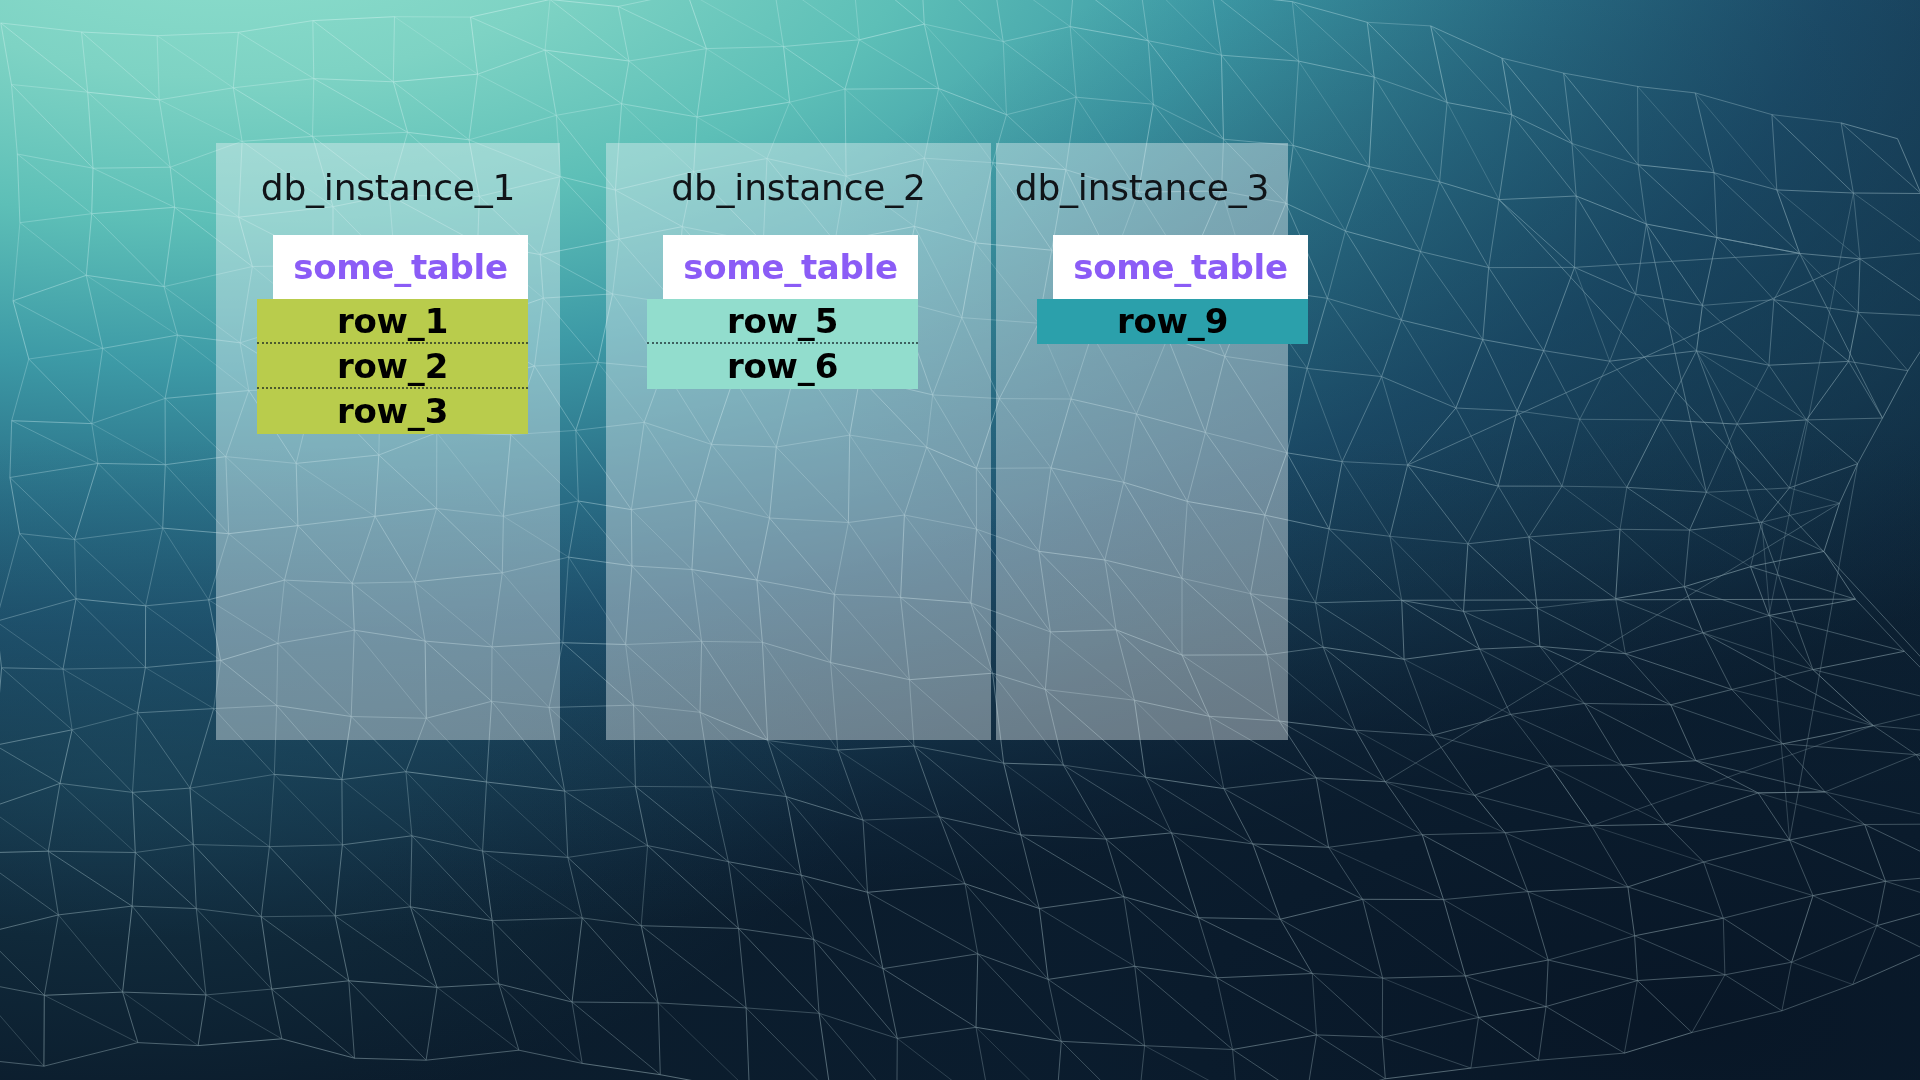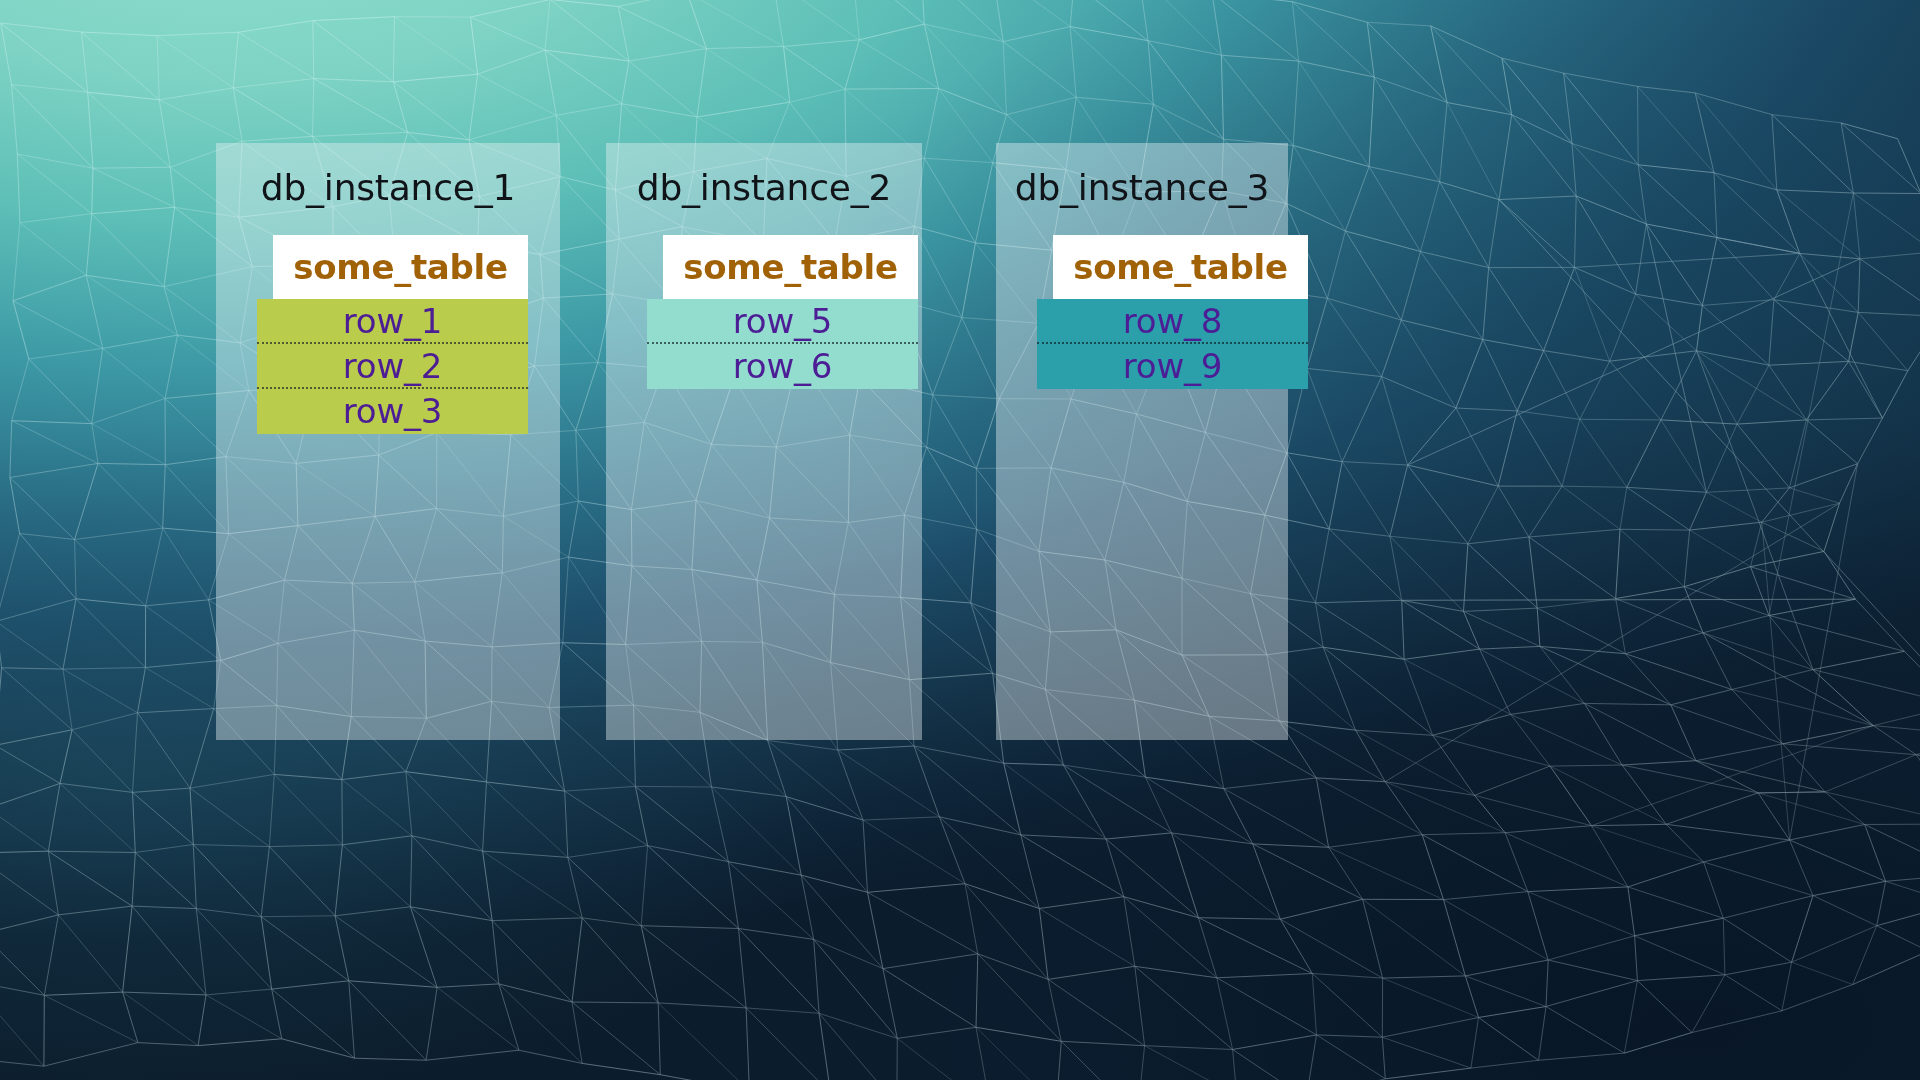--- a/index.html
+++ b/index.html
@@ -69,34 +69,34 @@
   }
 
   
   .db-table {
     position: absolute;
     box-sizing: border-box;
   }
 
   .tbl-header {
     background: #ffffff;
-    color: #a16207;
+    color: #8b5cf6;
     font-size: 34px;
     font-weight: 700;
     text-align: center;
     line-height: 64px;
     height: 64px;
     letter-spacing: -0.3px;
     margin-left: 16px;
   }
 
   .tbl-row {
     font-size: 34px;
-    font-weight: 400;
-    color: #4c1d95;
+    font-weight: 700;
+    color: #000000;
     text-align: center;
     line-height: 45px;
     height: 45px;
     letter-spacing: -0.2px;
     border-bottom: 2px dotted rgba(10, 20, 28, 0.62);
     box-sizing: border-box;
   }
   .tbl-row:last-child {
     border-bottom: none;
   }
@@ -1423,35 +1423,34 @@
     <div class="db-table" style="left:41px; top:92px; width:271px;">
       <div class="tbl-header">some_table</div>
       <div class="tbl-rows" style="background:#b9cc4c;">
         <div class="tbl-row">row_1</div>
         <div class="tbl-row">row_2</div>
         <div class="tbl-row">row_3</div>
       </div>
     </div>
   </div>
 
-  <div class="panel" style="left:606px; top:143px; width:316px; height:597px;">
+  <div class="panel" style="left:606px; top:143px; width:385px; height:597px;">
     <div class="panel-title" style="top:24px;">db_instance_2</div>
     <div class="db-table" style="left:41px; top:92px; width:271px;">
       <div class="tbl-header">some_table</div>
       <div class="tbl-rows" style="background:#92ddcd;">
         <div class="tbl-row">row_5</div>
         <div class="tbl-row">row_6</div>
       </div>
     </div>
   </div>
 
   <div class="panel" style="left:996px; top:143px; width:292px; height:597px;">
     <div class="panel-title" style="top:24px;">db_instance_3</div>
     <div class="db-table" style="left:41px; top:92px; width:271px;">
       <div class="tbl-header">some_table</div>
       <div class="tbl-rows" style="background:#2ba0ab;">
-        <div class="tbl-row">row_8</div>
         <div class="tbl-row">row_9</div>
       </div>
     </div>
   </div>
 
 </div>
 
 </body></html>

